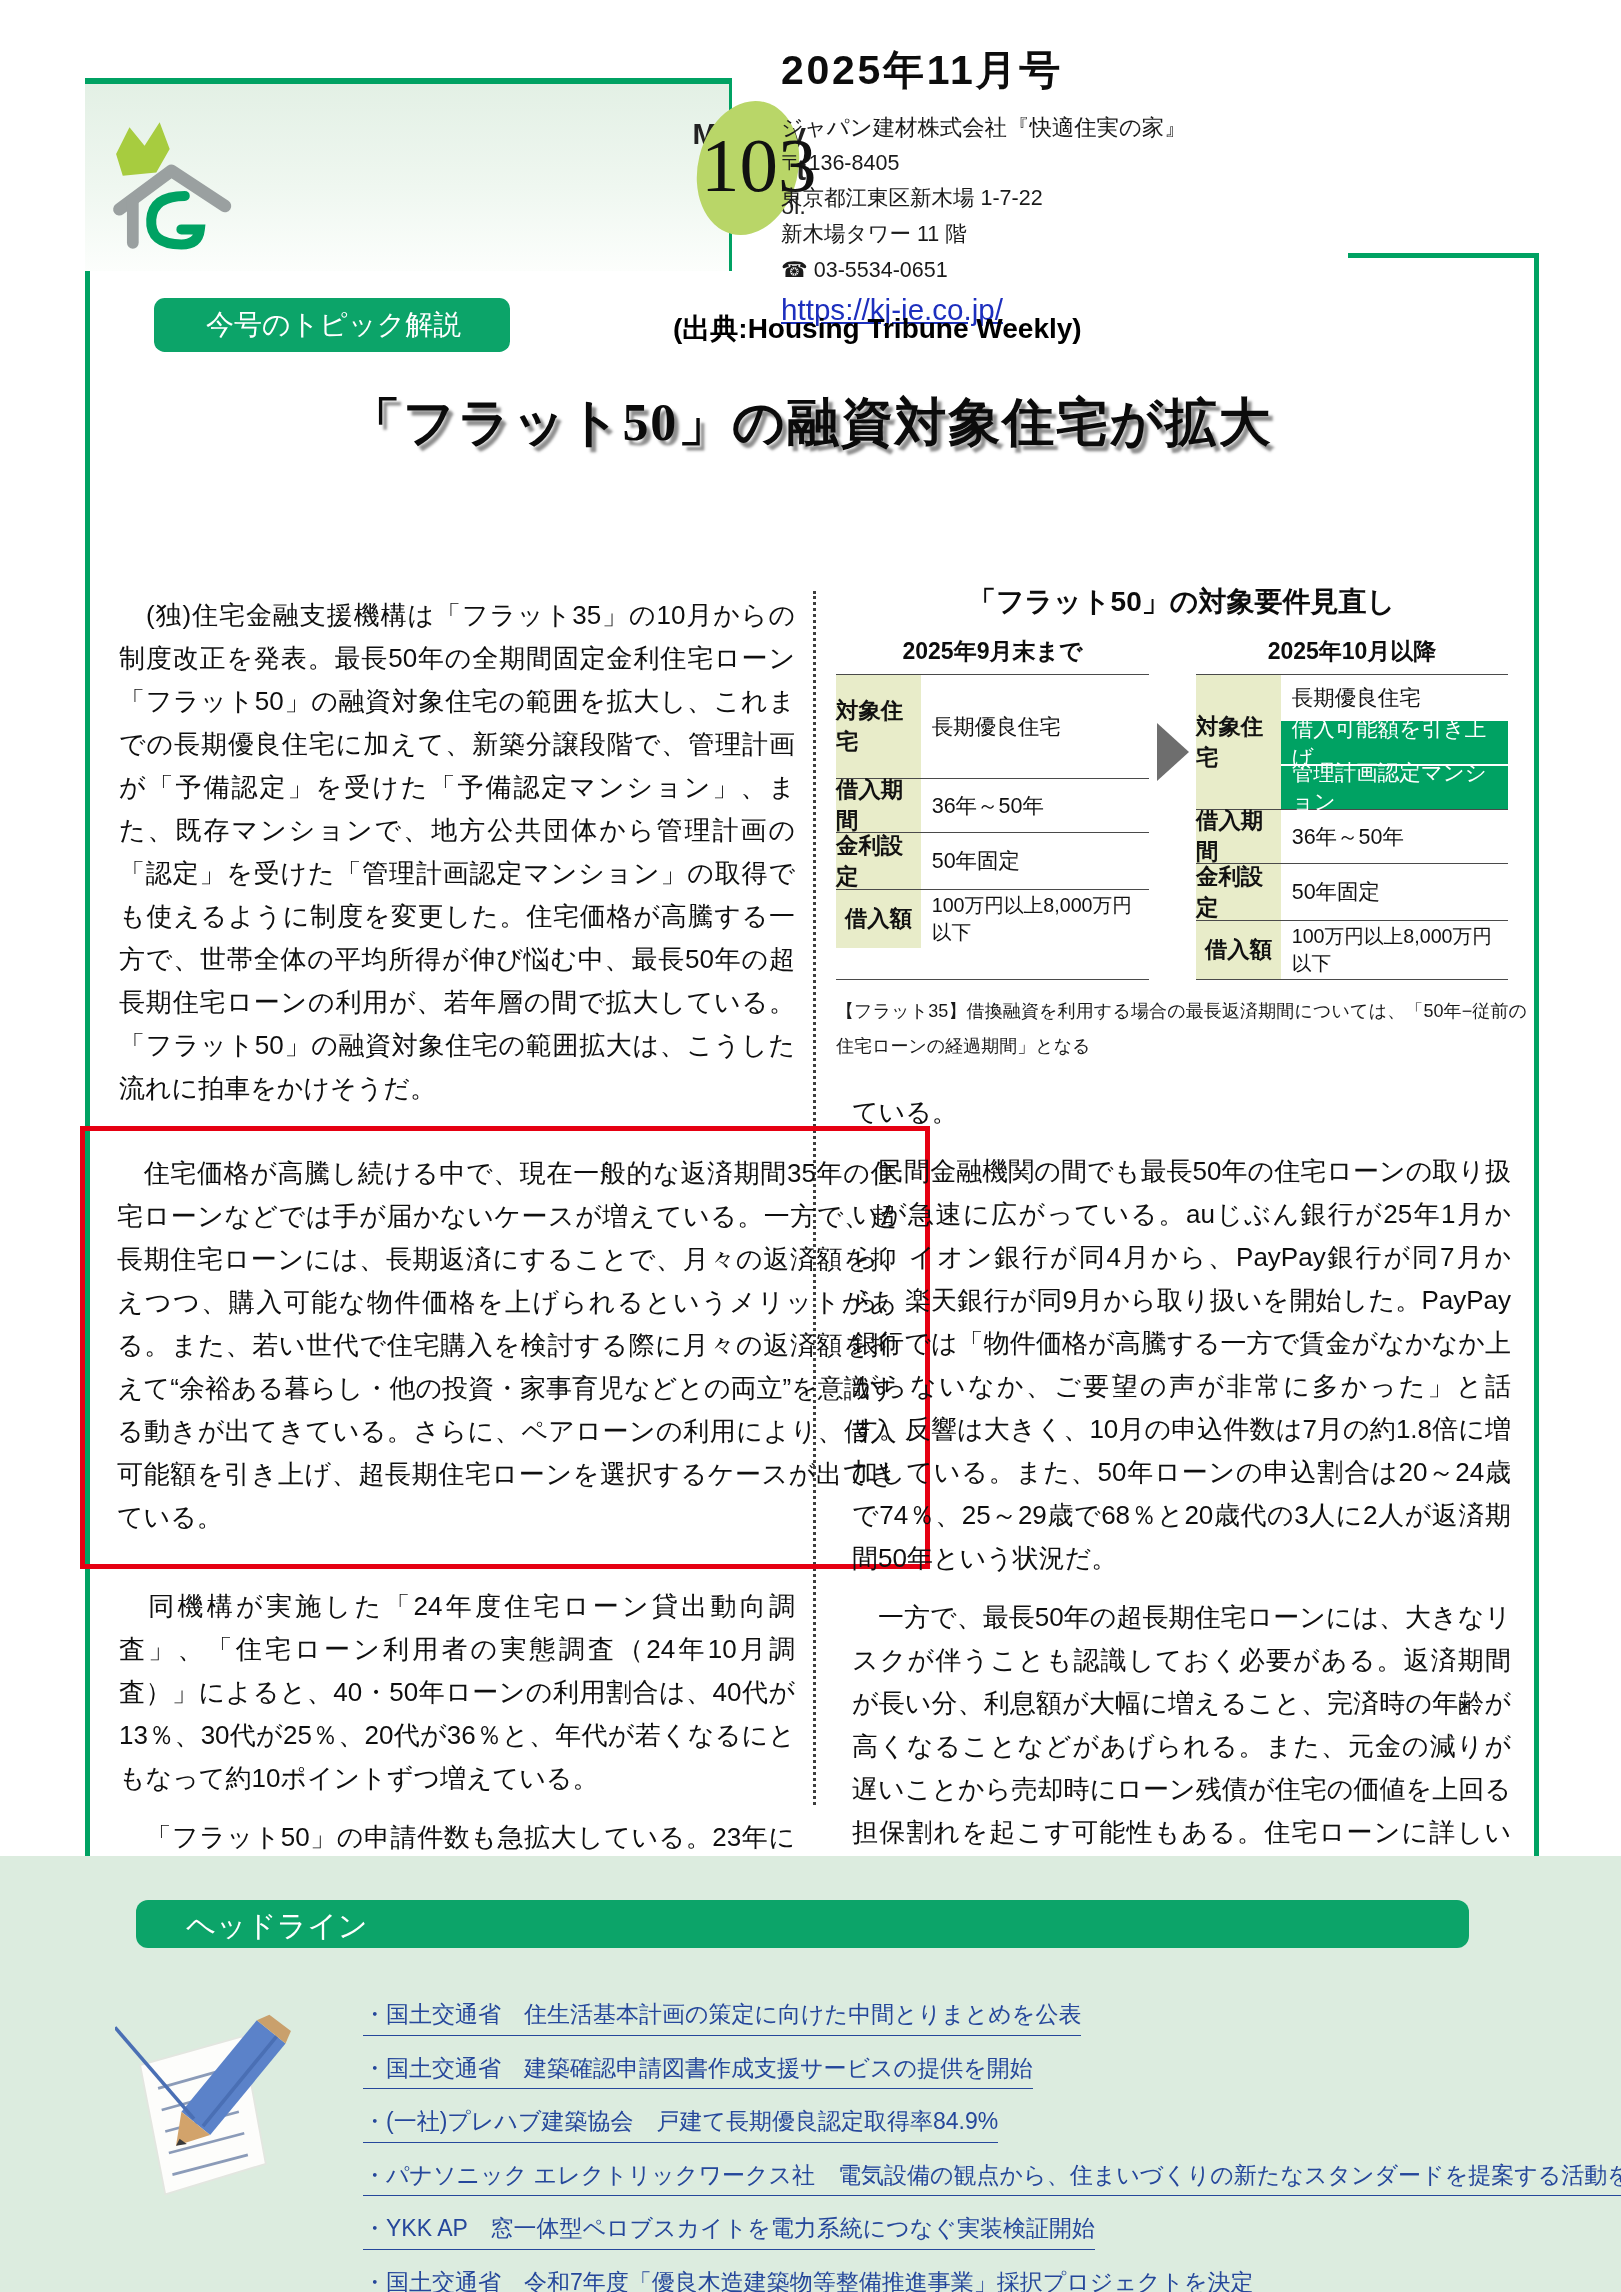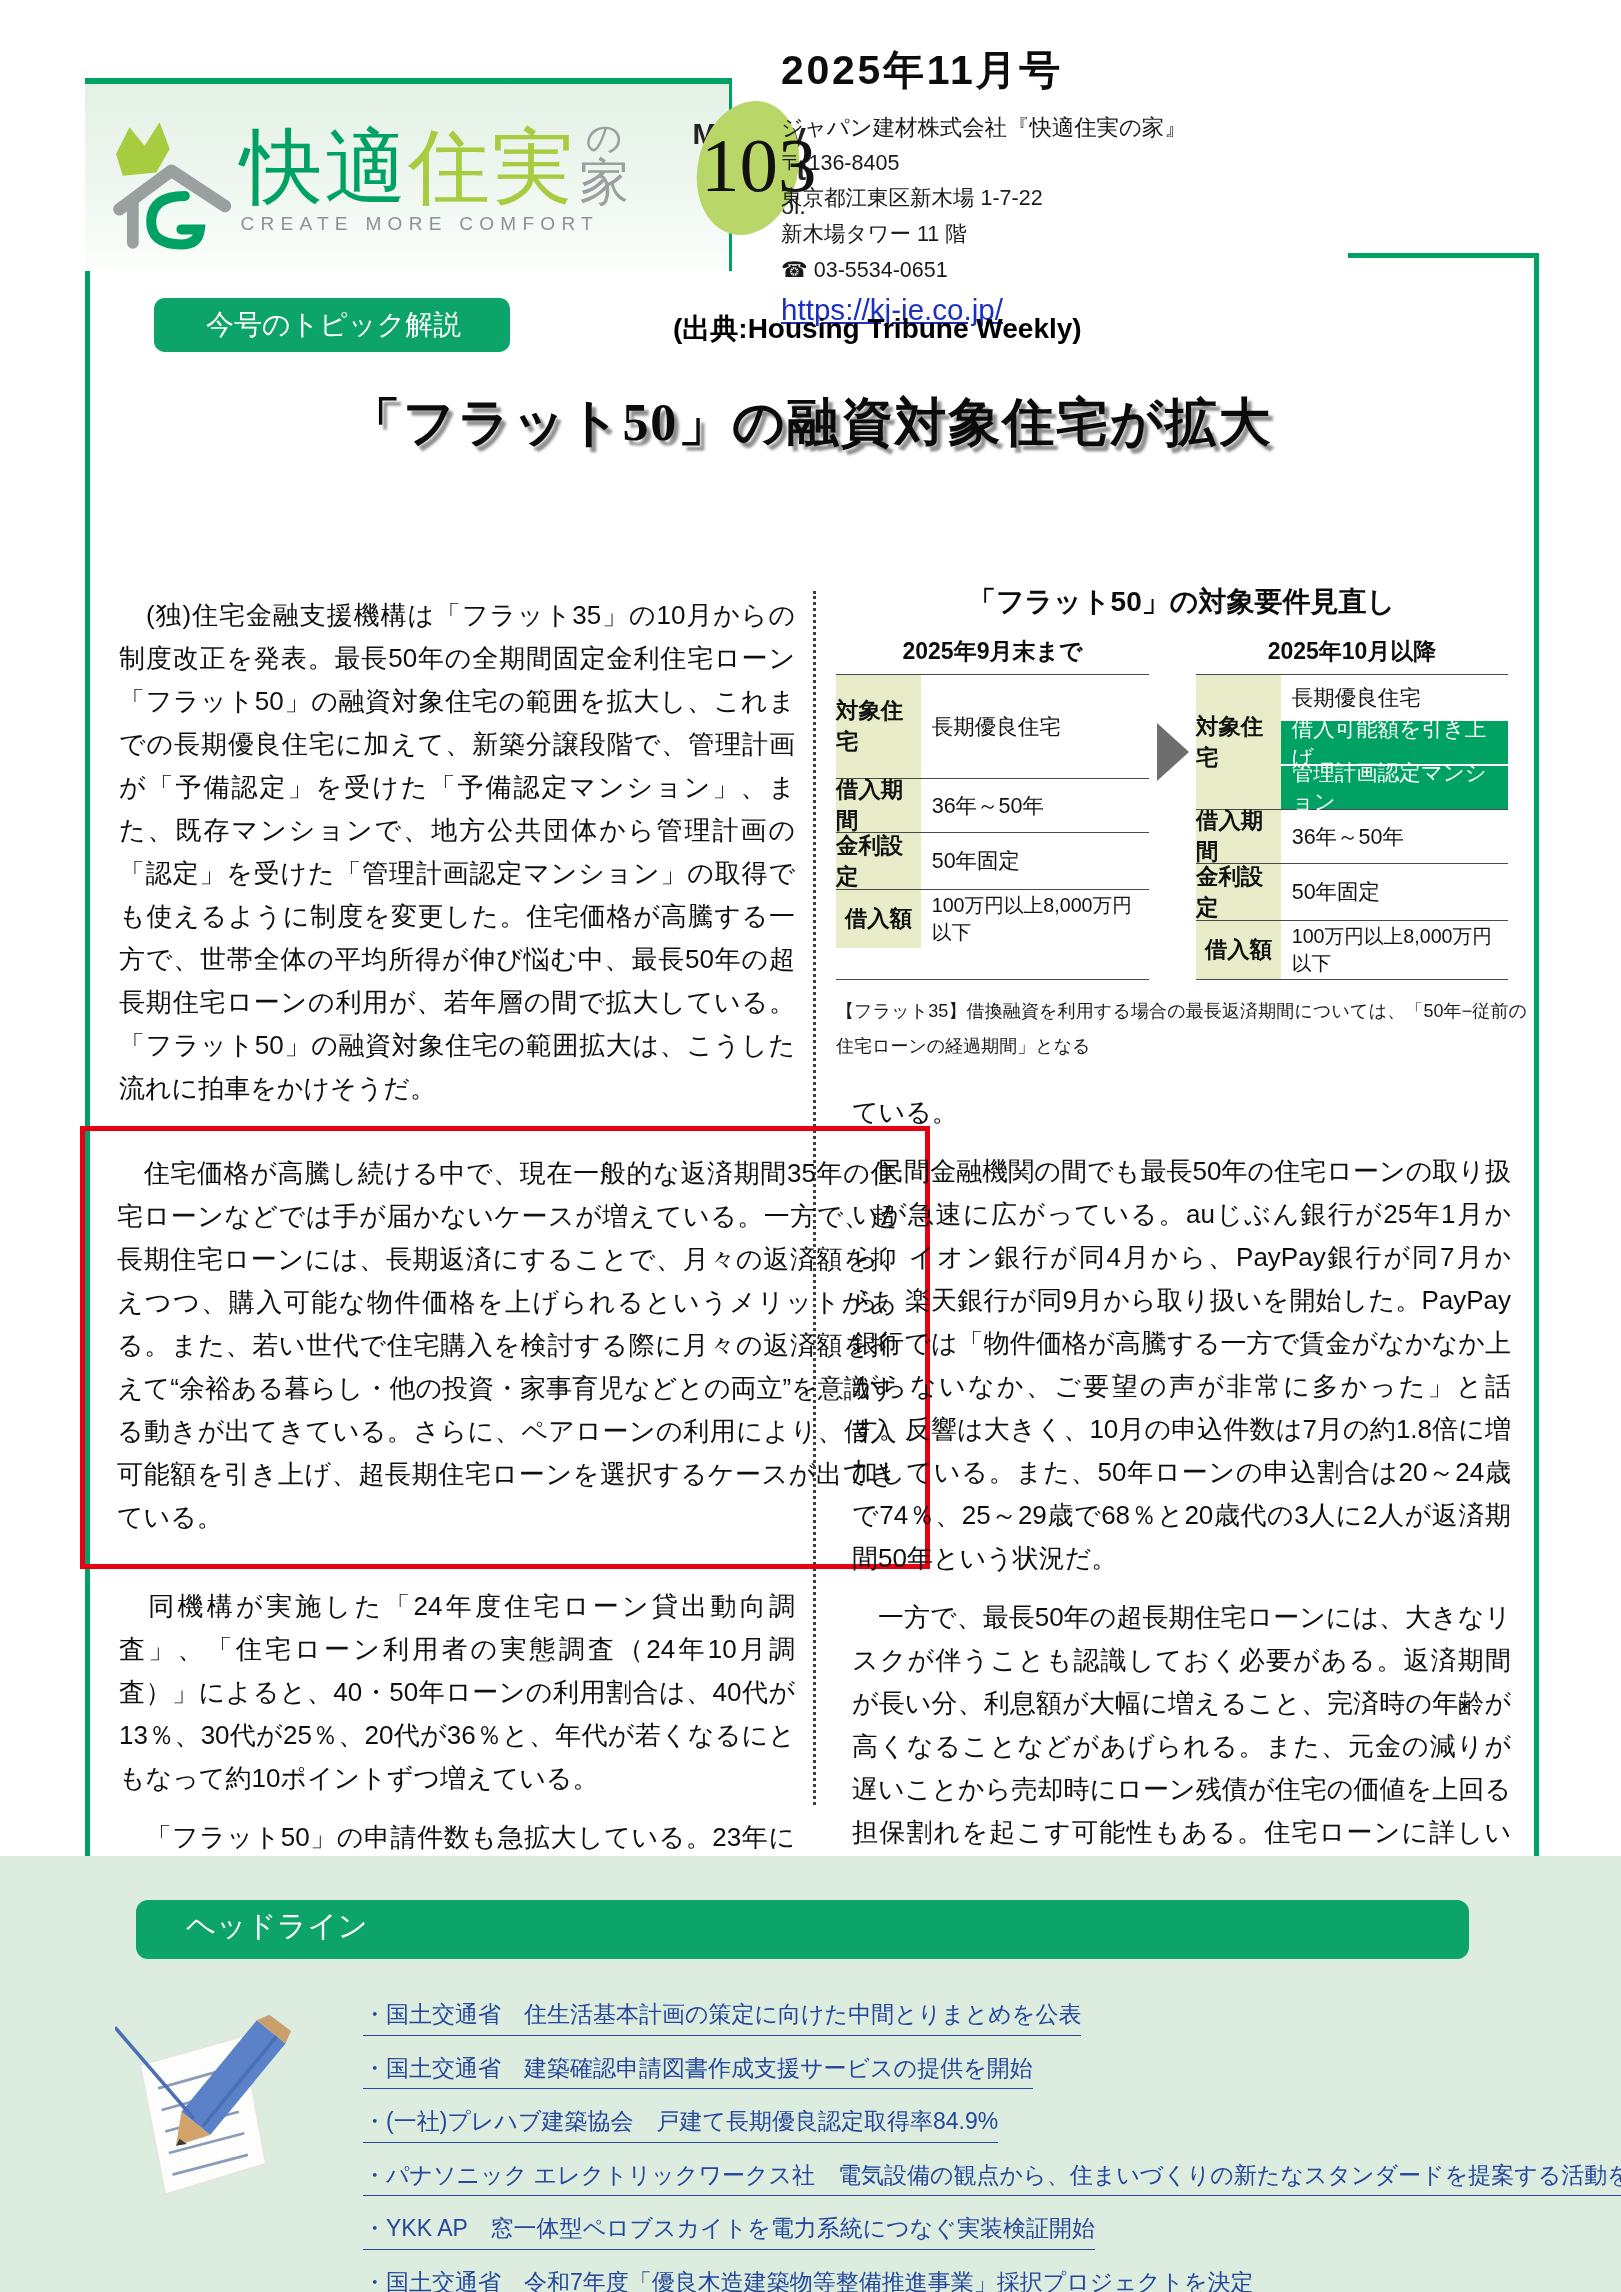--- a/index.html
+++ b/index.html
@@ -76,21 +76,21 @@
   .t-sub{font-size:21.5px;display:flex;align-items:center;padding-left:10.7px;height:45px;}
   .t-sub.green{background:#00A263;color:#fff;margin-top:1.8px;height:43px;}
   .arrow-cell{width:47px;display:flex;justify-content:center;}
   .arrow{width:0;height:0;border-left:32px solid #6e6e6e;border-top:29.6px solid transparent;
          border-bottom:29.6px solid transparent;margin-top:49px;}
   .tbl-note{margin-top:14.3px;font-size:18px;line-height:35px;color:#1a1a1a;text-align:justify;}
   .p0{margin-top:27px;}
 
   
   .band{position:absolute;left:0;top:1856px;width:1621px;height:437px;background:#DCECDF;}
-  .head-bar{position:absolute;left:136px;top:1900px;width:1333px;height:59px;background:#0CA469;
+  .head-bar{position:absolute;left:136px;top:1900px;width:1333px;height:48px;background:#0CA469;
             border-radius:12px;color:#fff;font-size:29.6px;line-height:51px;padding-left:50px;
             box-sizing:border-box;}
   .notepad{position:absolute;left:115px;top:2013px;width:184px;height:193px;}
   .head-list{position:absolute;left:363px;top:1999px;width:1128px;}
   .head-item{display:table;white-space:nowrap;font-size:23px;color:#25479B;
              border-bottom:1.8px solid #25479B;padding-bottom:4.5px;margin-bottom:17px;}
 </style>
 </head>
 <body>
 
@@ -100,26 +100,20 @@
   <div class="vline-right"></div>
   <div class="hline-right"></div>
 
   <div class="logo-box">
     <svg class="logo-mark" viewBox="0 0 160 180">
       <polygon points="18,62 34,30 52,52 70,24 82,56 66,84 26,88" fill="#A7CC3F"></polygon>
       <path d="M22,128 L84,82 L148,124" fill="none" stroke="#9AA0A0" stroke-width="15" stroke-linecap="round" stroke-linejoin="round"></path>
       <path d="M38,118 L38,168" fill="none" stroke="#9AA0A0" stroke-width="14" stroke-linecap="round"></path>
       <path d="M100,112 Q62,112 60,140 Q58,170 96,170 Q116,170 118,152 L96,152" fill="none" stroke="#00A263" stroke-width="12" stroke-linecap="round"></path>
     </svg>
-    <div class="brand">
-      <div class="brand-line">
-        <span class="brand-green">快適</span><span class="brand-lime">住実</span><span class="noie"><div class="no">の</div><div class="ie">家</div></span>
-      </div>
-      <div class="brand-sub">CREATE MORE COMFORT</div>
-    </div>
     <div class="monthly">
       <div>Monthly</div>
       <div>Report</div>
       <div class="vol">vol.</div>
     </div>
     <div class="vol-ellipse"></div>
     <div class="vol-num">103</div>
   </div>
 
   <div class="hdr">

